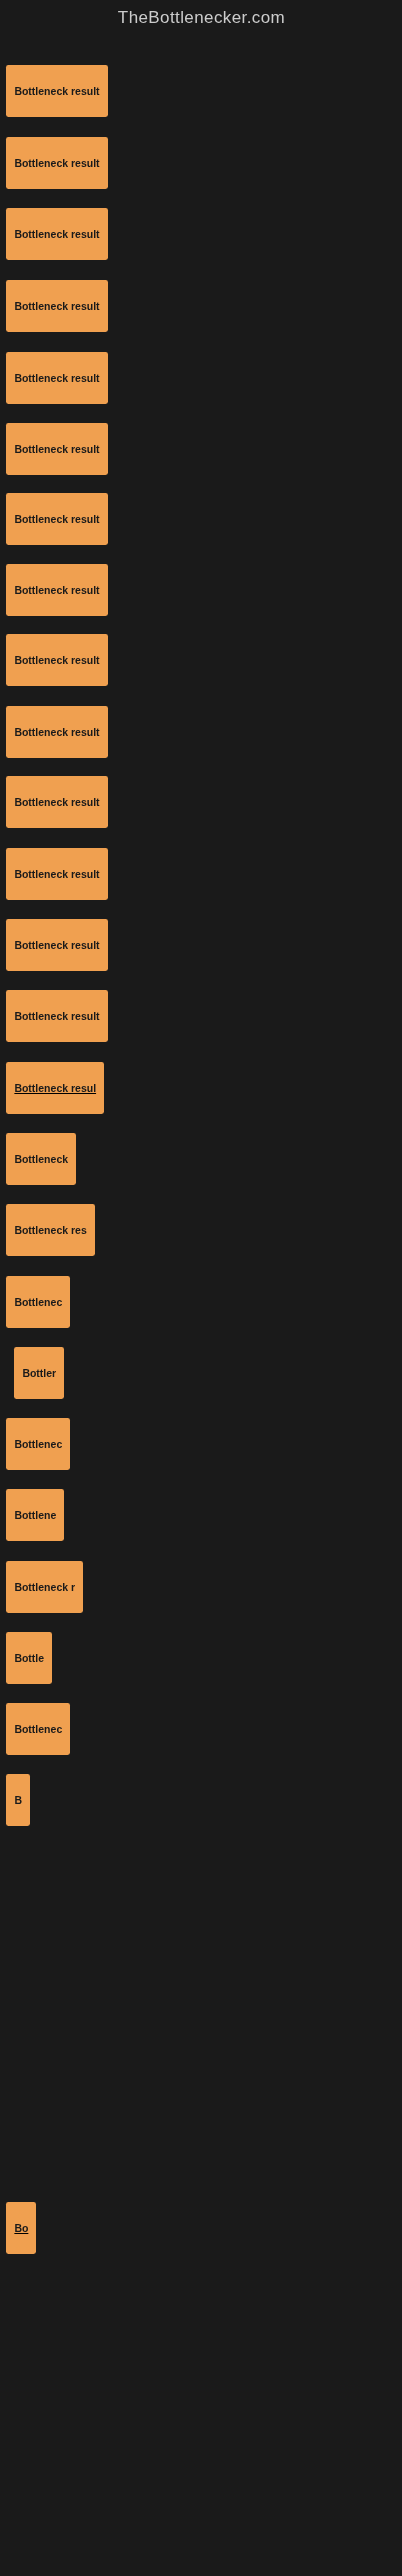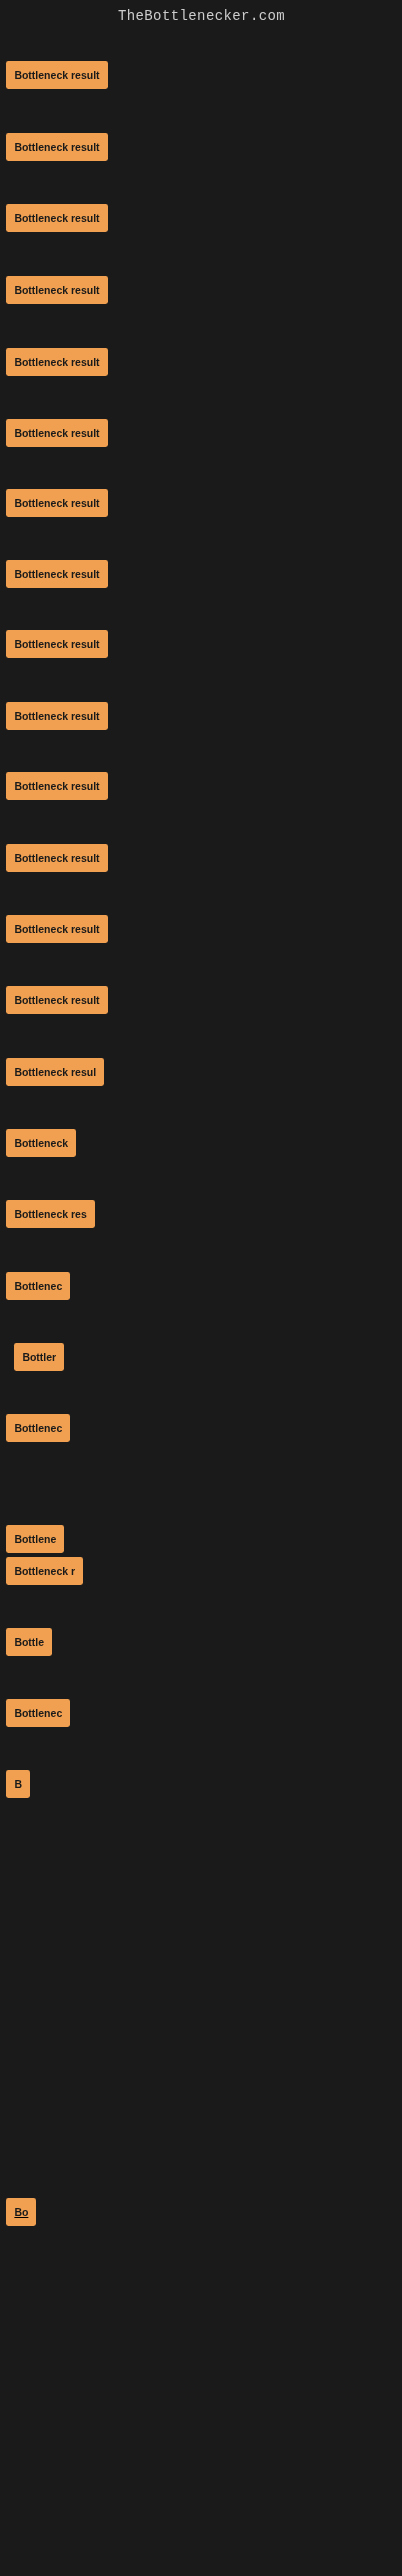--- a/index.html
+++ b/index.html
@@ -12,32 +12,31 @@
       background-color: #1a1a1a;
       width: 403px;
       min-height: 2576px;
       font-family: Arial, sans-serif;
       position: relative;
     }
 
     .site-title {
       text-align: center;
       color: #cccccc;
-      font-size: 14px;
+      font-size: 17px;
       padding: 8px 0 4.8px 0;
       letter-spacing: 0.4px;
-      font-family: Liberation Mono, monospace;
     }
 
     .result-badge {
       background-color: #f0a050;
       color: #1a1a1a;
       font-size: 10.5px;
       font-weight: 600;
-      padding: 8px 8px;
+      padding: 20px 8px;
       border-radius: 2.4px;
       white-space: nowrap;
       margin-left: 3.2px;
     }
   </style>
 </head>
 <body>
 
 <div>
   <div class="site-title">TheBottlenecker.com</div>
@@ -79,39 +78,39 @@
     </div>
     <div style="position: absolute; top: 815px; left: 0px; display: flex; align-items: center; padding-left: 3.2px;">
       <div class="result-badge">Bottleneck result</div>
     </div>
     <div style="position: absolute; top: 886px; left: 0px; display: flex; align-items: center; padding-left: 3.2px;">
       <div class="result-badge">Bottleneck result</div>
     </div>
     <div style="position: absolute; top: 957px; left: 0px; display: flex; align-items: center; padding-left: 3.2px;">
       <div class="result-badge">Bottleneck result</div>
     </div>
-    <div style="position: absolute; top: 1029px; left: 0px; display: flex; align-items: center; padding-left: 3.2px;">
+    <div style="position: absolute; top: 1029px; left: 0px; display: flex; align-items: center; padding-left: 3.2px; text-decoration: underline;">
       <div class="result-badge">Bottleneck resul</div>
     </div>
     <div style="position: absolute; top: 1100px; left: 0px; display: flex; align-items: center; padding-left: 3.2px; border-radius: 9px;">
       <div class="result-badge">Bottleneck</div>
     </div>
     <div style="position: absolute; top: 1171px; left: 0px; display: flex; align-items: center; padding-left: 3.2px;">
       <div class="result-badge">Bottleneck res</div>
     </div>
     <div style="position: absolute; top: 1243px; left: 0px; display: flex; align-items: center; padding-left: 3.2px;">
       <div class="result-badge">Bottlenec</div>
     </div>
     <div style="position: absolute; top: 1314px; left: 8px; display: flex; align-items: center; padding-left: 3.2px;">
       <div class="result-badge">Bottler</div>
     </div>
     <div style="position: absolute; top: 1385px; left: 0px; display: flex; align-items: center; padding-left: 3.2px;">
       <div class="result-badge">Bottlenec</div>
     </div>
-    <div style="position: absolute; top: 1456px; left: 0px; display: flex; align-items: flex-end; padding-left: 3.2px; margin-top: 40px;">
+    <div style="position: absolute; top: 1456px; left: 0px; display: flex; align-items: flex-end; padding-left: 3.2px;">
       <div class="result-badge">Bottlene</div>
     </div>
     <div style="position: absolute; top: 1528px; left: 0px; display: flex; align-items: center; padding-left: 3.2px;">
       <div class="result-badge">Bottleneck r</div>
     </div>
     <div style="position: absolute; top: 1599px; left: 0px; display: flex; align-items: center; padding-left: 3.2px;">
       <div class="result-badge">Bottle</div>
     </div>
     <div style="position: absolute; top: 1670px; left: 0px; display: flex; align-items: center; padding-left: 3.2px;">
       <div class="result-badge">Bottlenec</div>

